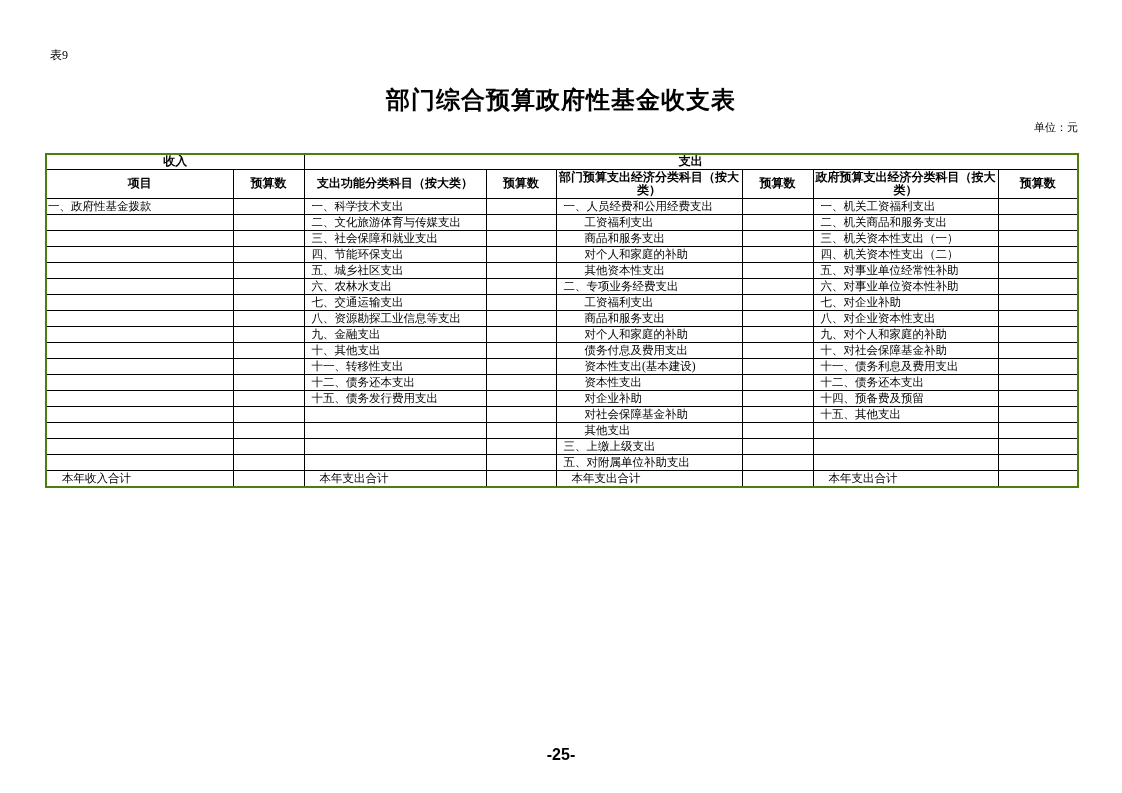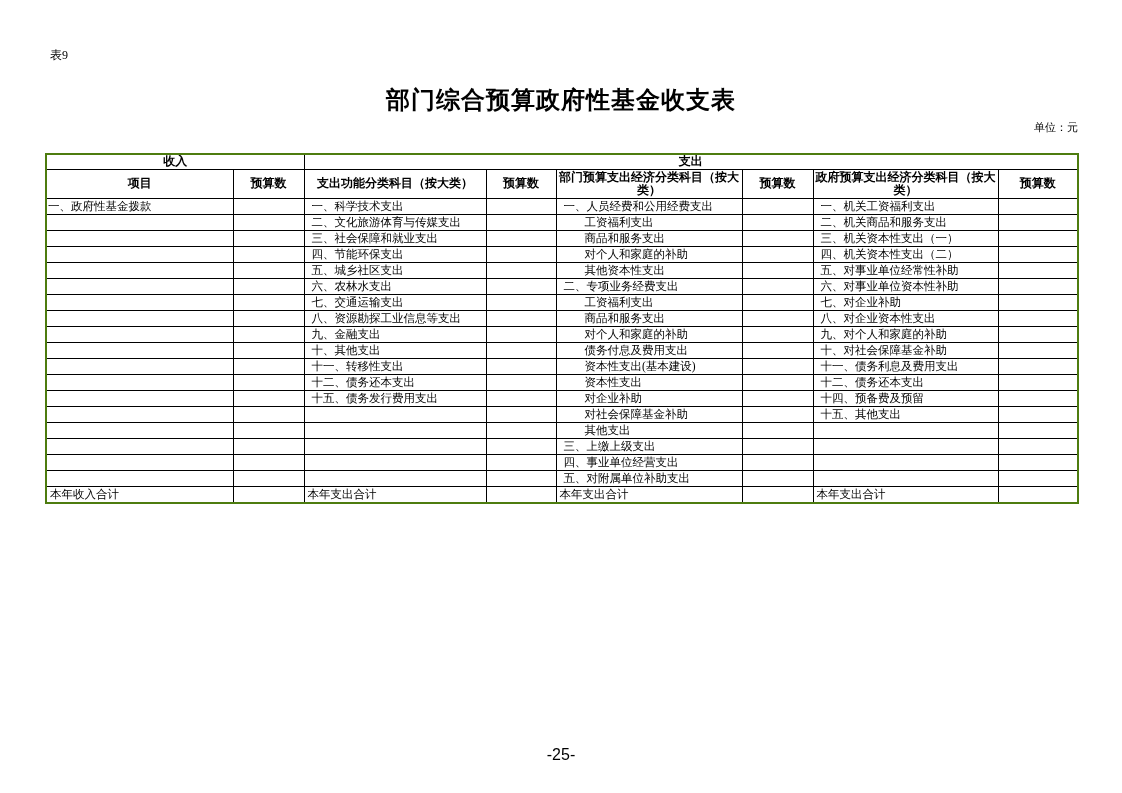--- a/index.html
+++ b/index.html
@@ -66,29 +66,29 @@
   }
   tbody td {
     height: 15.8px;
     font-size: 11.5px;
     line-height: 15px;
     padding: 0 1px 0 7px;
     vertical-align: middle;
   }
   tbody td.sub { padding-left: 28px; }
   tbody td:first-child { padding-left: 1px; }
-  tbody tr.total-row td { padding-left: 3px; margin-top: 28px; }
+  tbody tr.total-row td { padding-left: 15px; margin-top: 28px; }
   .pageno {
     position: absolute;
     left: 0;
     top: 746px;
     width: 100%;
     text-align: center;
     font-size: 16px;
-    font-weight: normal;
+    font-weight: bold;
     font-family: "Liberation Sans", "DejaVu Sans", sans-serif;
   }
 </style>
 </head>
 <body>
 
 <div class="tag">表9</div>
 
 <div class="title">部门综合预算政府性基金收支表</div>
 
@@ -280,30 +280,20 @@
         <td>三、上缴上级支出</td>
         <td></td>
         <td></td>
         <td></td>
       </tr>
       <tr class="">
         <td></td>
         <td></td>
         <td></td>
         <td></td>
-        <td>四、事业单位经营支出</td>
-        <td></td>
-        <td></td>
-        <td></td>
-      </tr>
-      <tr class="">
-        <td></td>
-        <td></td>
-        <td></td>
-        <td></td>
         <td>五、对附属单位补助支出</td>
         <td></td>
         <td></td>
         <td></td>
       </tr>
       <tr class="total-row">
         <td>本年收入合计</td>
         <td></td>
         <td>本年支出合计</td>
         <td></td>

